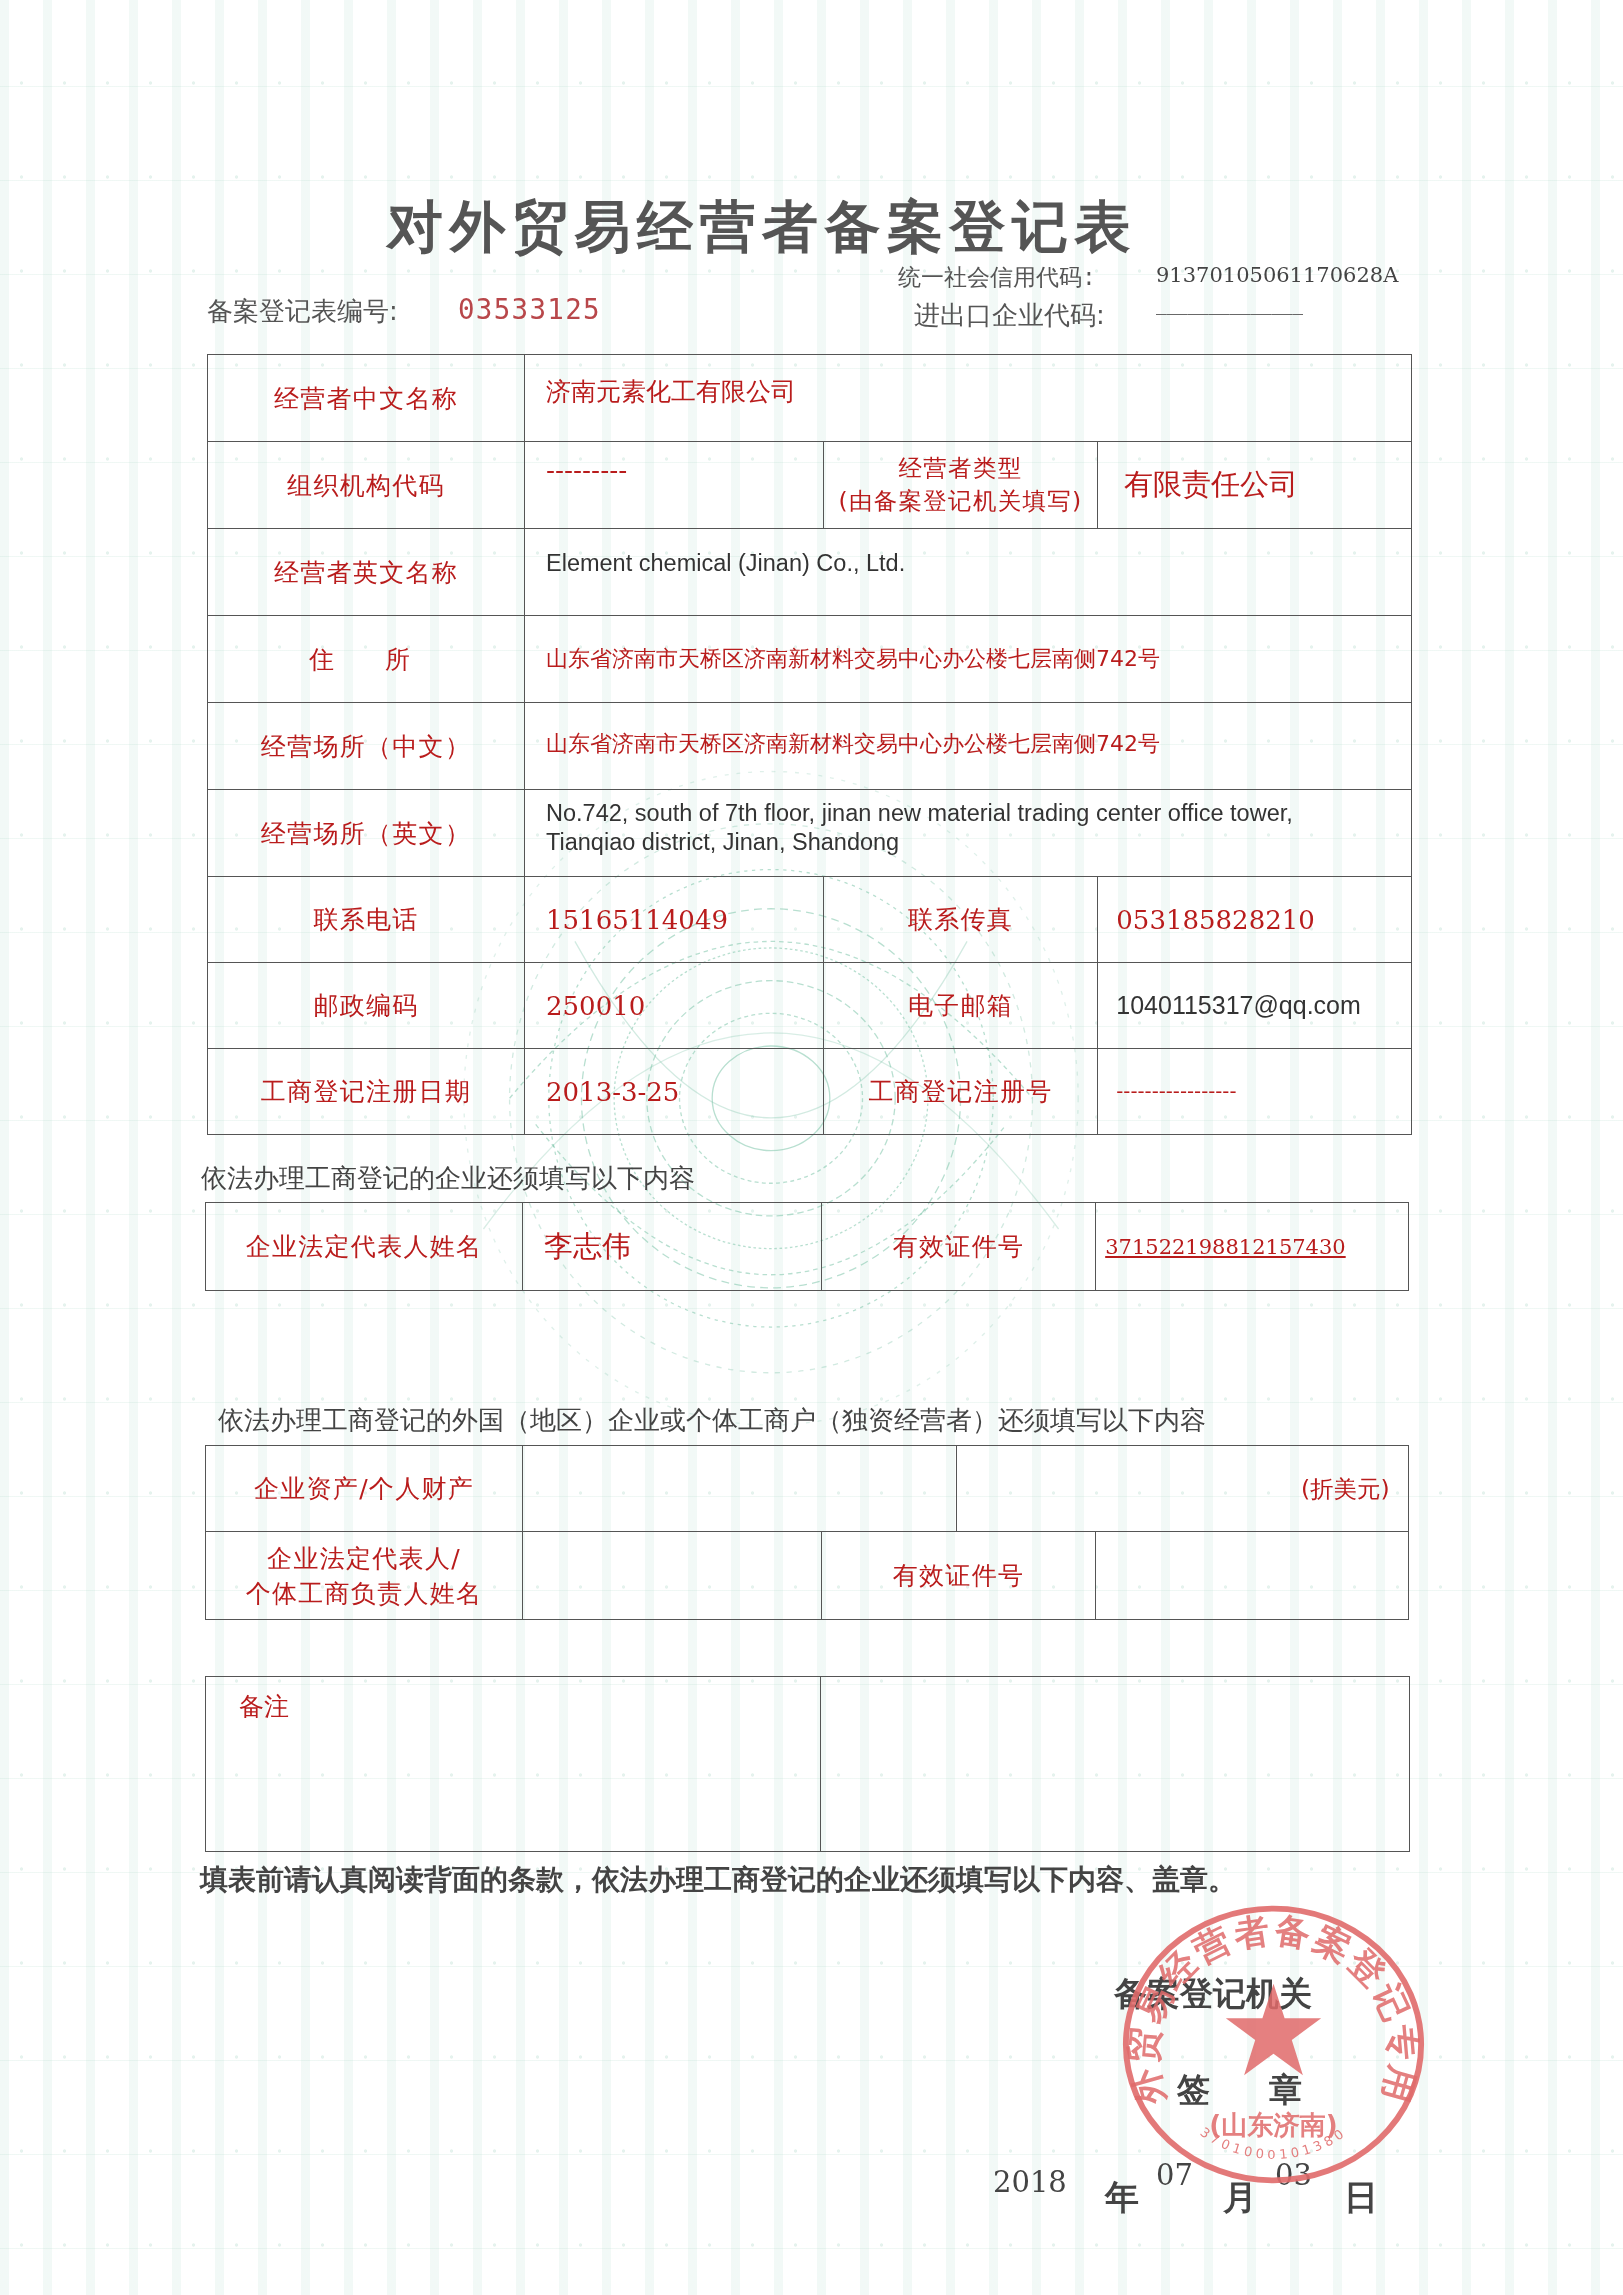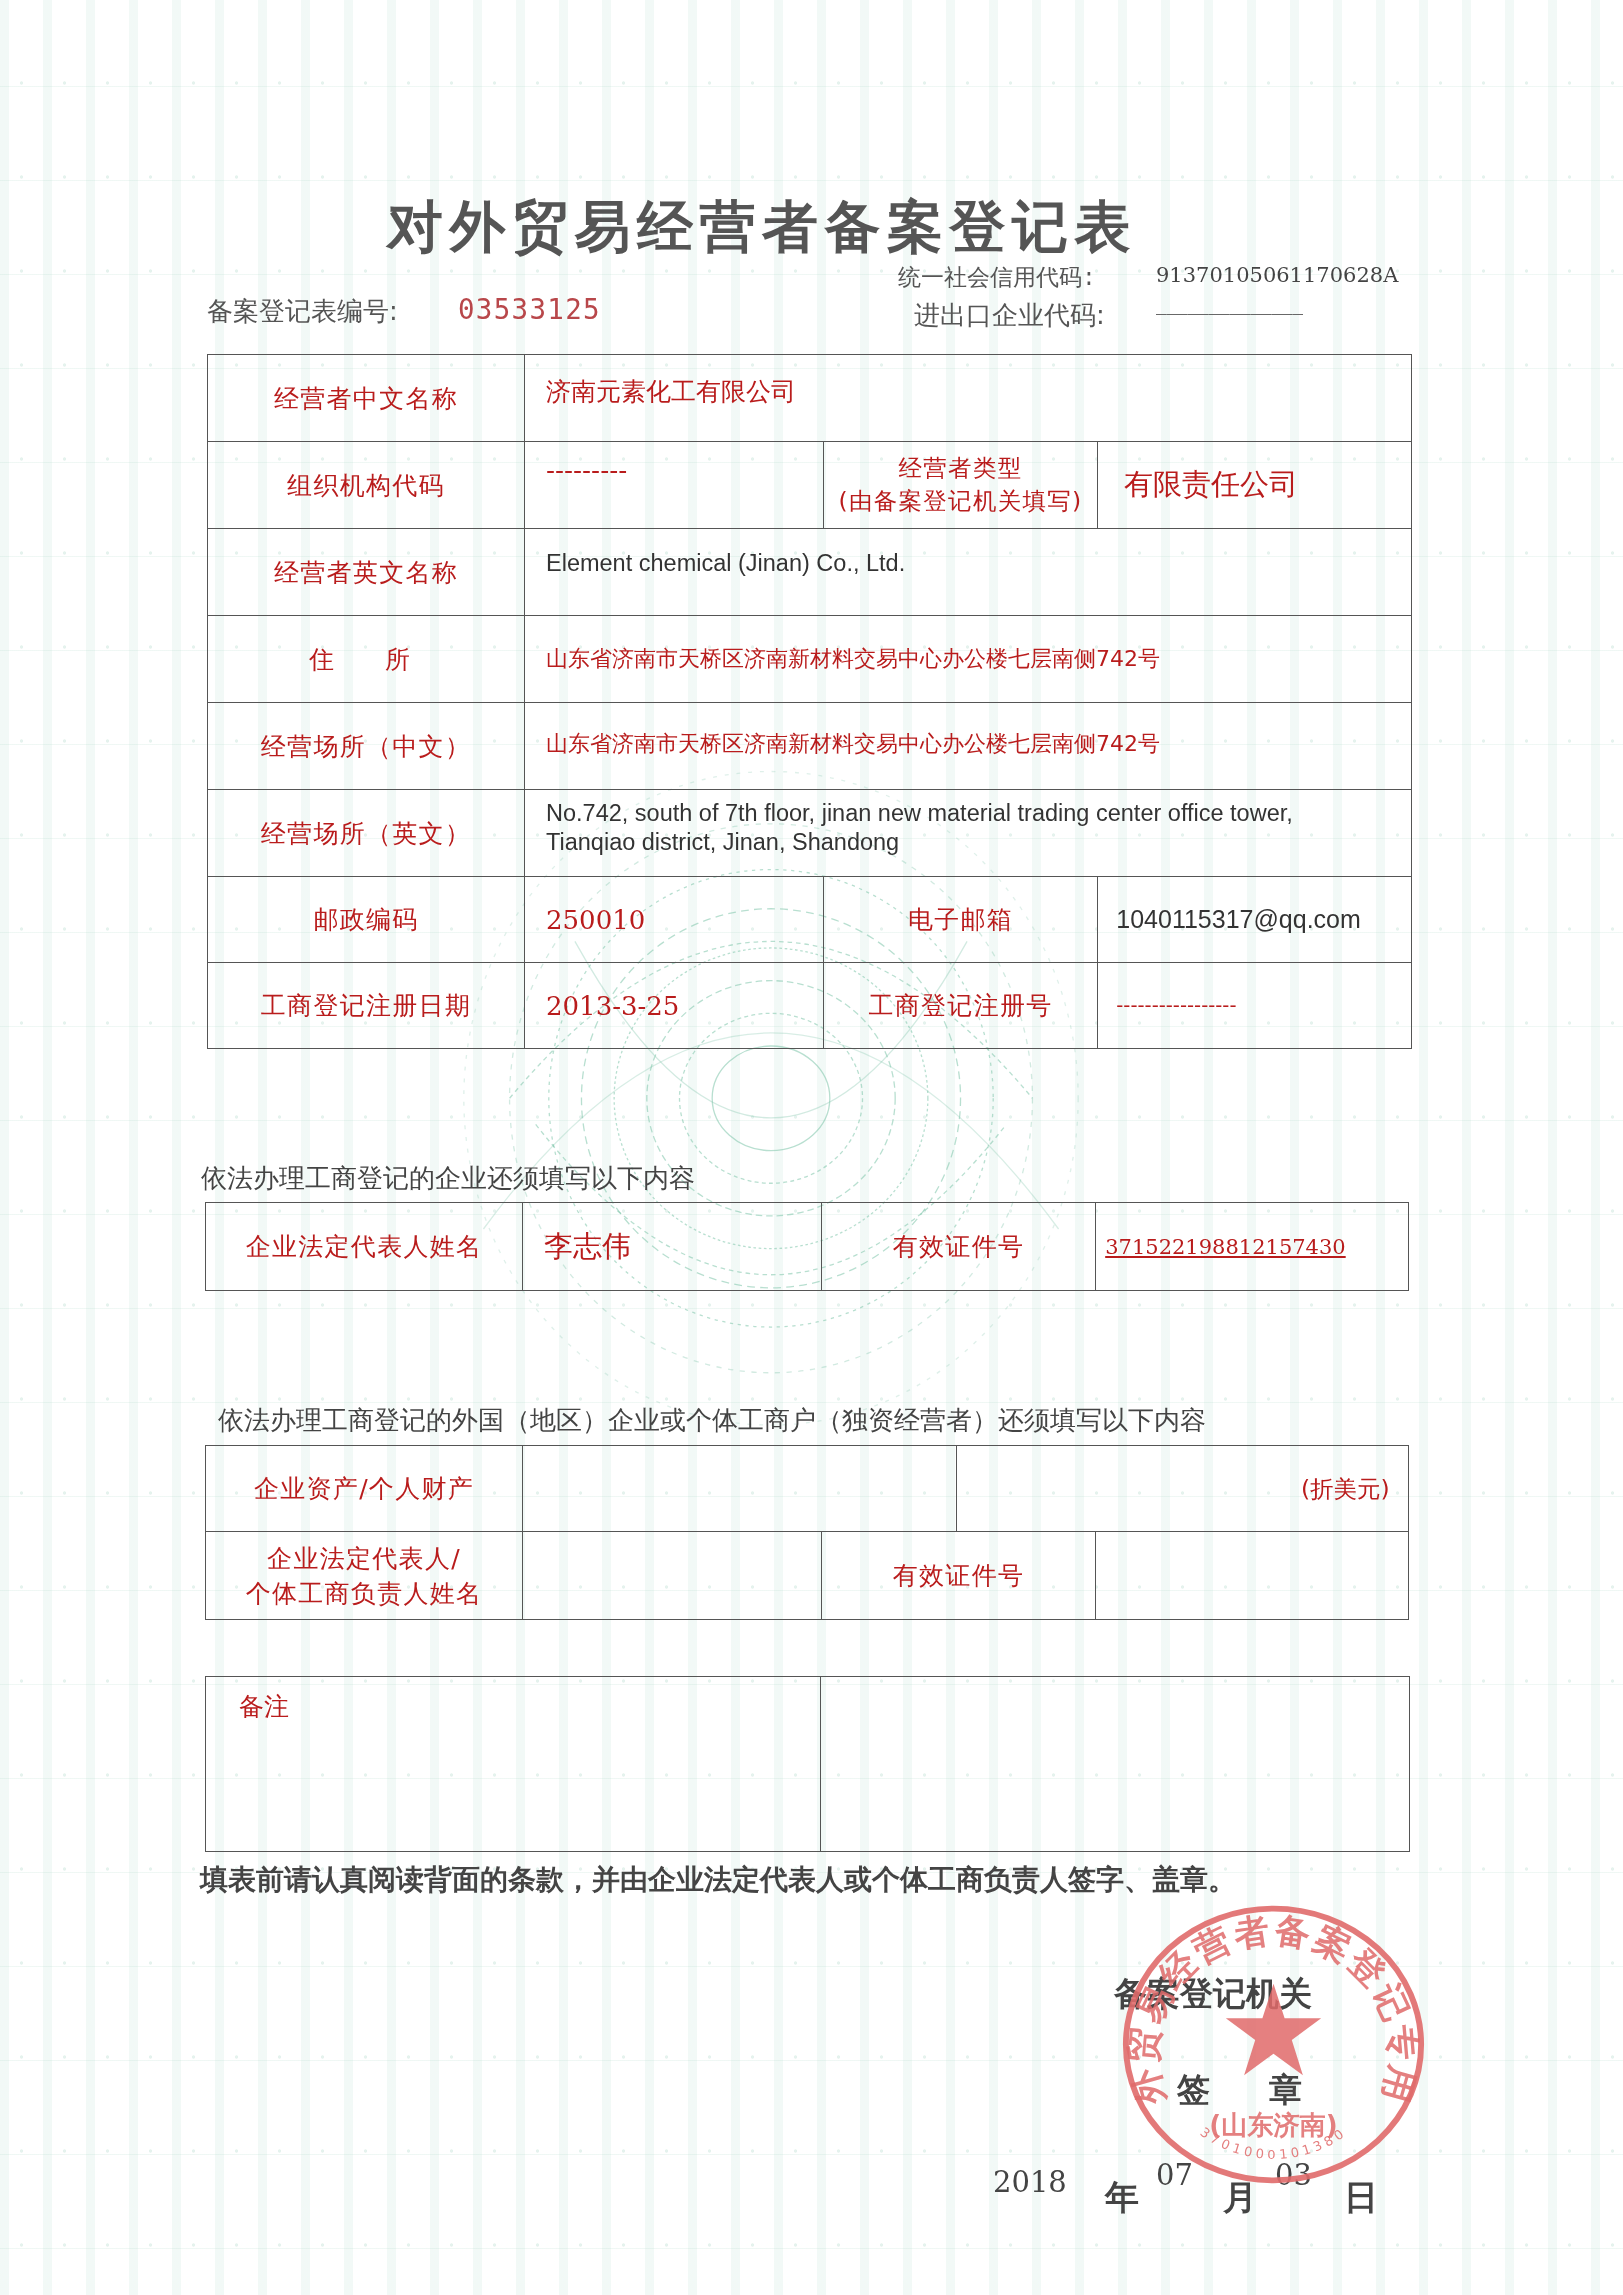--- a/index.html
+++ b/index.html
@@ -118,20 +118,26 @@
     <td class="val" colspan="3" style="font-size:22px; vertical-align:top; padding-top:26px;">山东省济南市天桥区济南新材料交易中心办公楼七层南侧742号</td>
   </tr>
   <tr style="height:87px">
     <td class="lbl">经营场所（英文）</td>
     <td class="val en" colspan="3" style="vertical-align:top; padding-top:9.2px; line-height:29px;">
       <div>No.742, south of 7th floor, jinan new material trading center office tower,</div>
       <div>Tianqiao district, Jinan, Shandong</div>
     </td>
   </tr>
   <tr style="height:86px">
+    <td class="lbl">联系电话</td>
+    <td class="val serif" style="font-size:26px;">15165114049</td>
+    <td class="lbl">联系传真</td>
+    <td class="val serif" style="font-size:26px; padding-left:18.3px;">053185828210</td>
+  </tr>
+  <tr style="height:86px">
     <td class="lbl">邮政编码</td>
     <td class="val serif" style="font-size:26px;">250010</td>
     <td class="lbl">电子邮箱</td>
     <td class="val en" style="font-size:25px !important; padding-left:18.3px;margin-top:40px;">1040115317@qq.com</td>
   </tr>
   <tr style="height:86px">
     <td class="lbl">工商登记注册日期</td>
     <td class="val serif" style="font-size:26px;">2013-3-25</td>
     <td class="lbl">工商登记注册号</td>
     <td class="val" style="font-size:19.6px; padding-left:18.3px;">-----------------</td>
@@ -193,21 +199,21 @@
   <tbody>
       <tr style="height:175px">
     <td style="vertical-align:top; padding:13px 0 0 33px;">
       <span>备注</span>
     </td>
     <td></td>
   </tr>
 </tbody>
   </table>
 
-<div class="abs footer-note" style="left:200px; top:1861px;">填表前请认真阅读背面的条款，并由企业法定代表人或个体工商负责人签字、盖章。</div>
+<div class="abs footer-note" style="left:200px; top:1861px;">填表前请认真阅读背面的条款，依法办理工商登记的企业还须填写以下内容、盖章。</div>
 
 <svg class="seal" viewBox="0 0 470 436">
   <defs>
     <path id="sealTopArc" d="M70 300 A180 170 0 1 1 400 300"></path>
     <path id="sealBottomArc" d="M95 330 A180 170 0 0 0 375 330"></path>
   </defs>
   <ellipse cx="235" cy="218" rx="226" ry="208" fill="none" stroke="#e06a6a" stroke-width="9" opacity="0.9"></ellipse>
   <text font-size="54" font-weight="bold" fill="#e06a6a" opacity="0.85" font-family="DejaVu Sans, sans-serif" letter-spacing="4">
     <textPath href="#sealTopArc" startOffset="50%" text-anchor="middle">对外贸易经营者备案登记专用章</textPath>
   </text>

